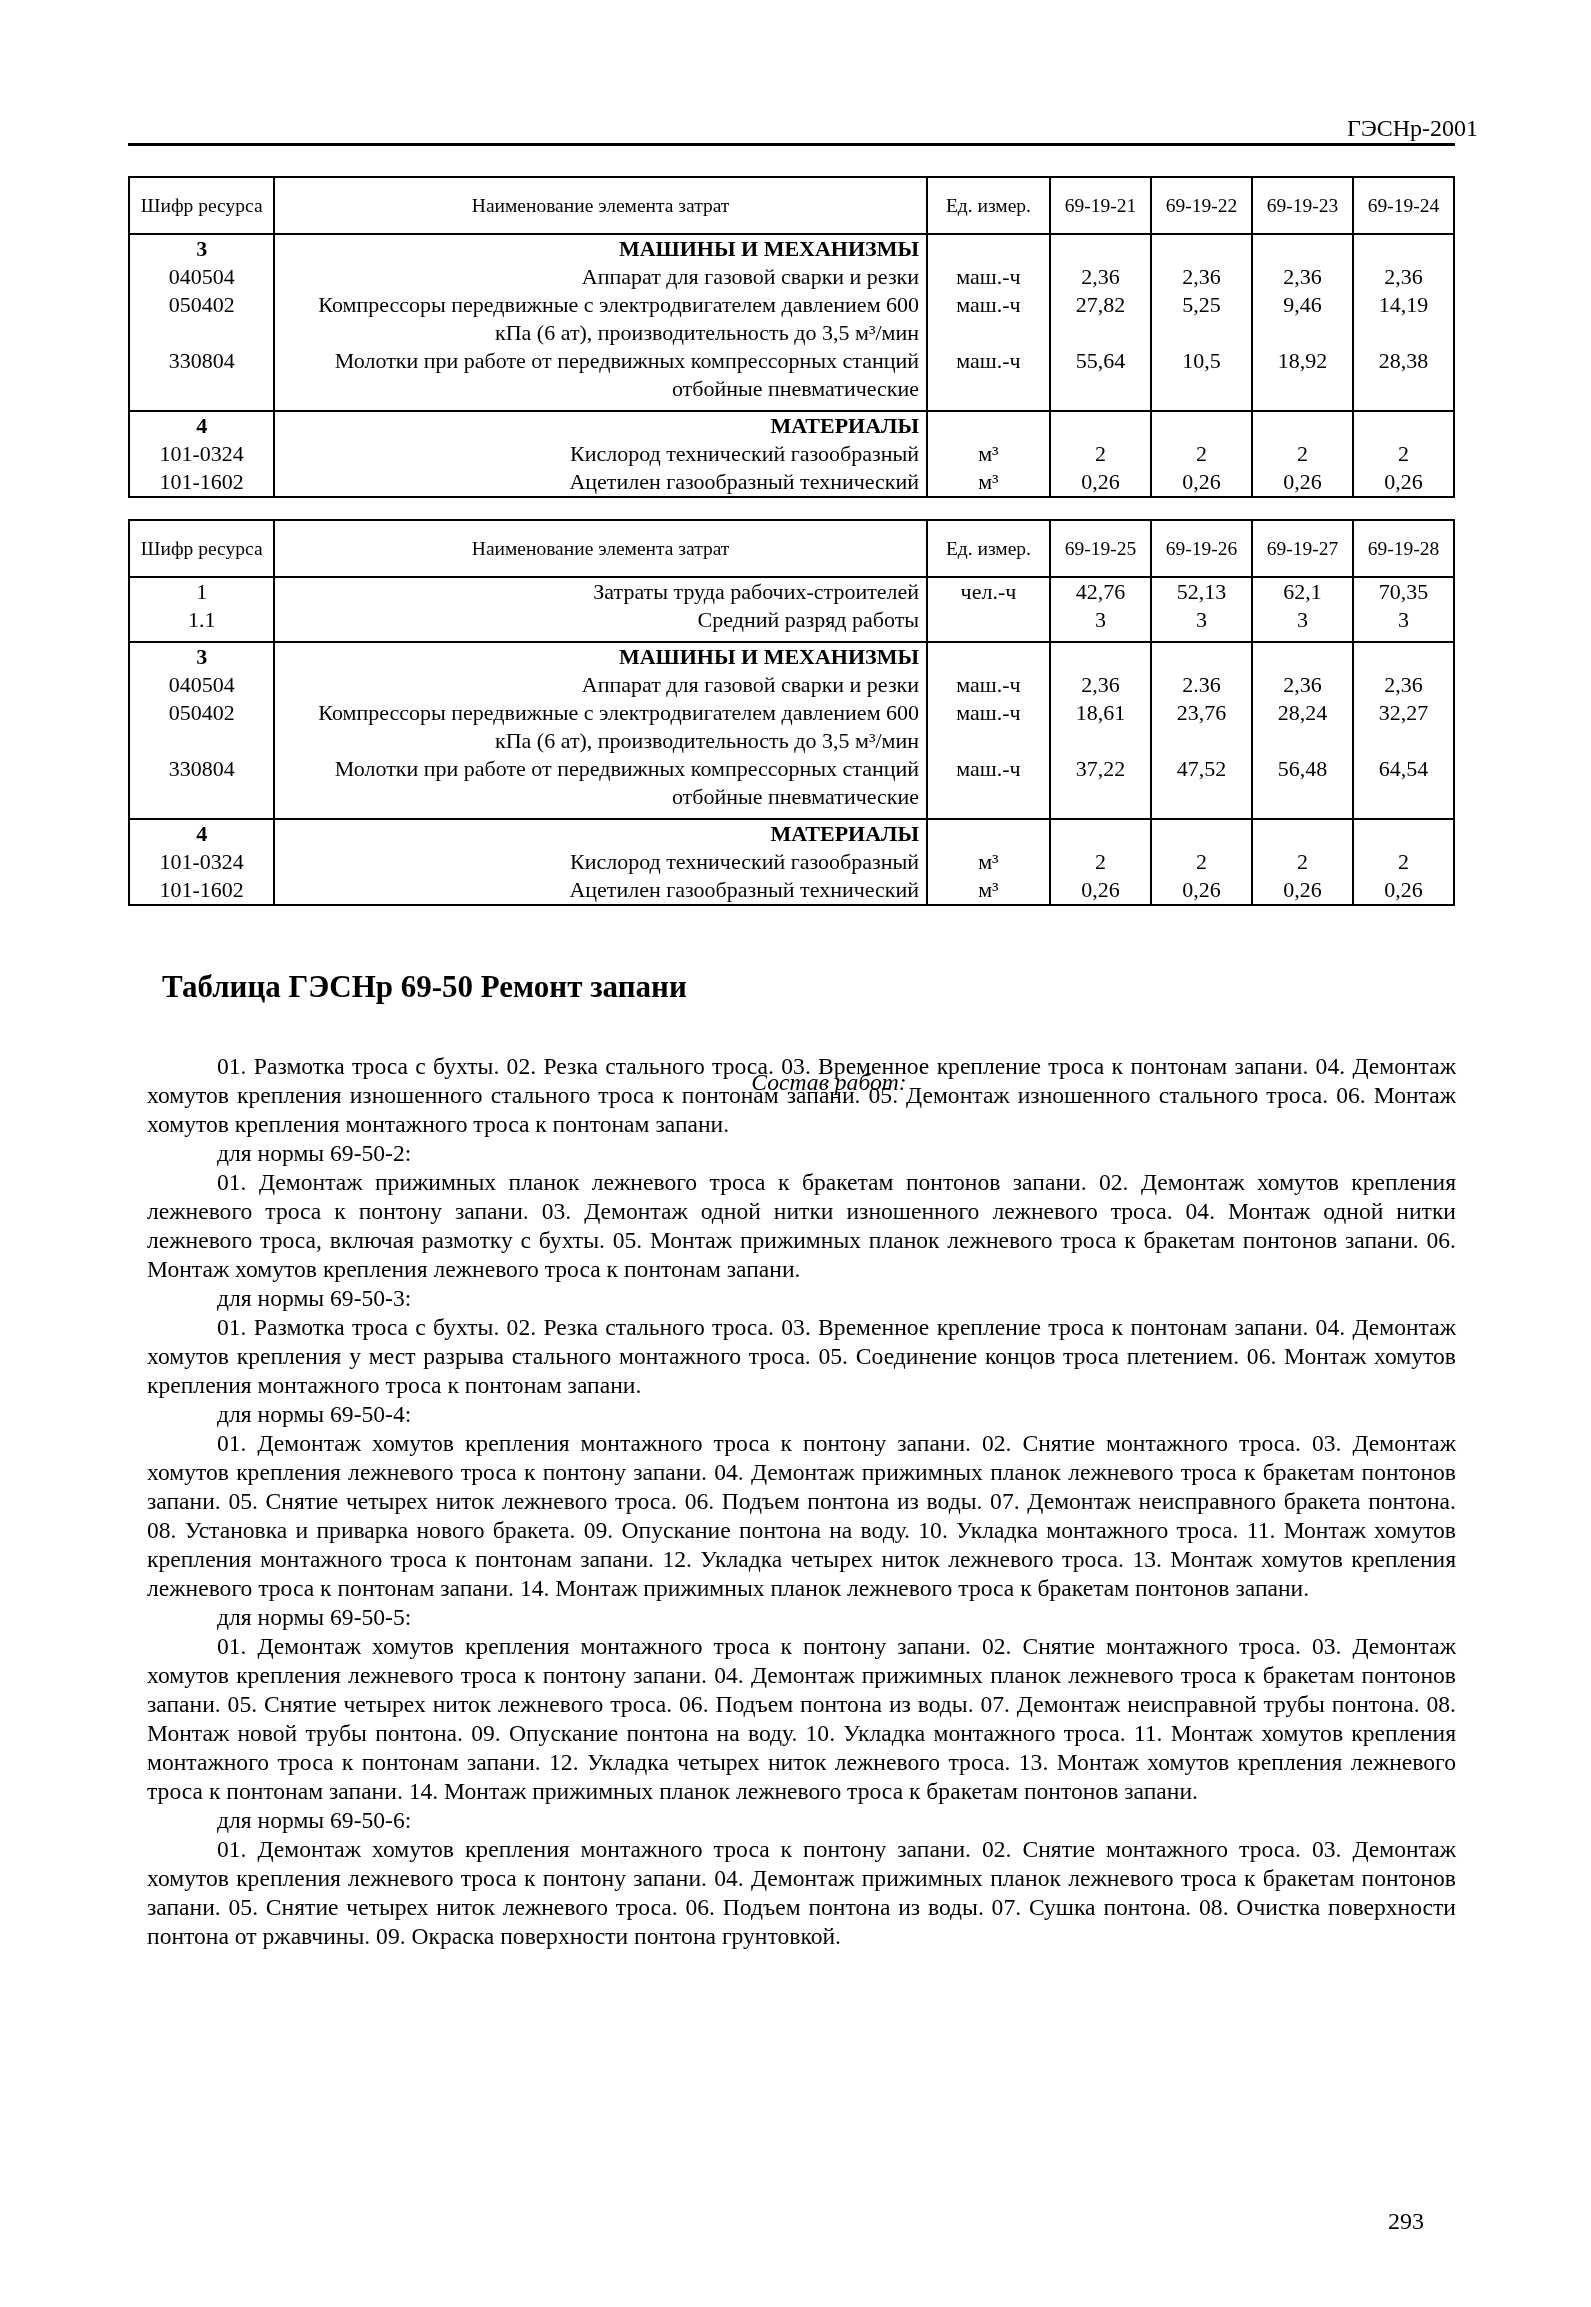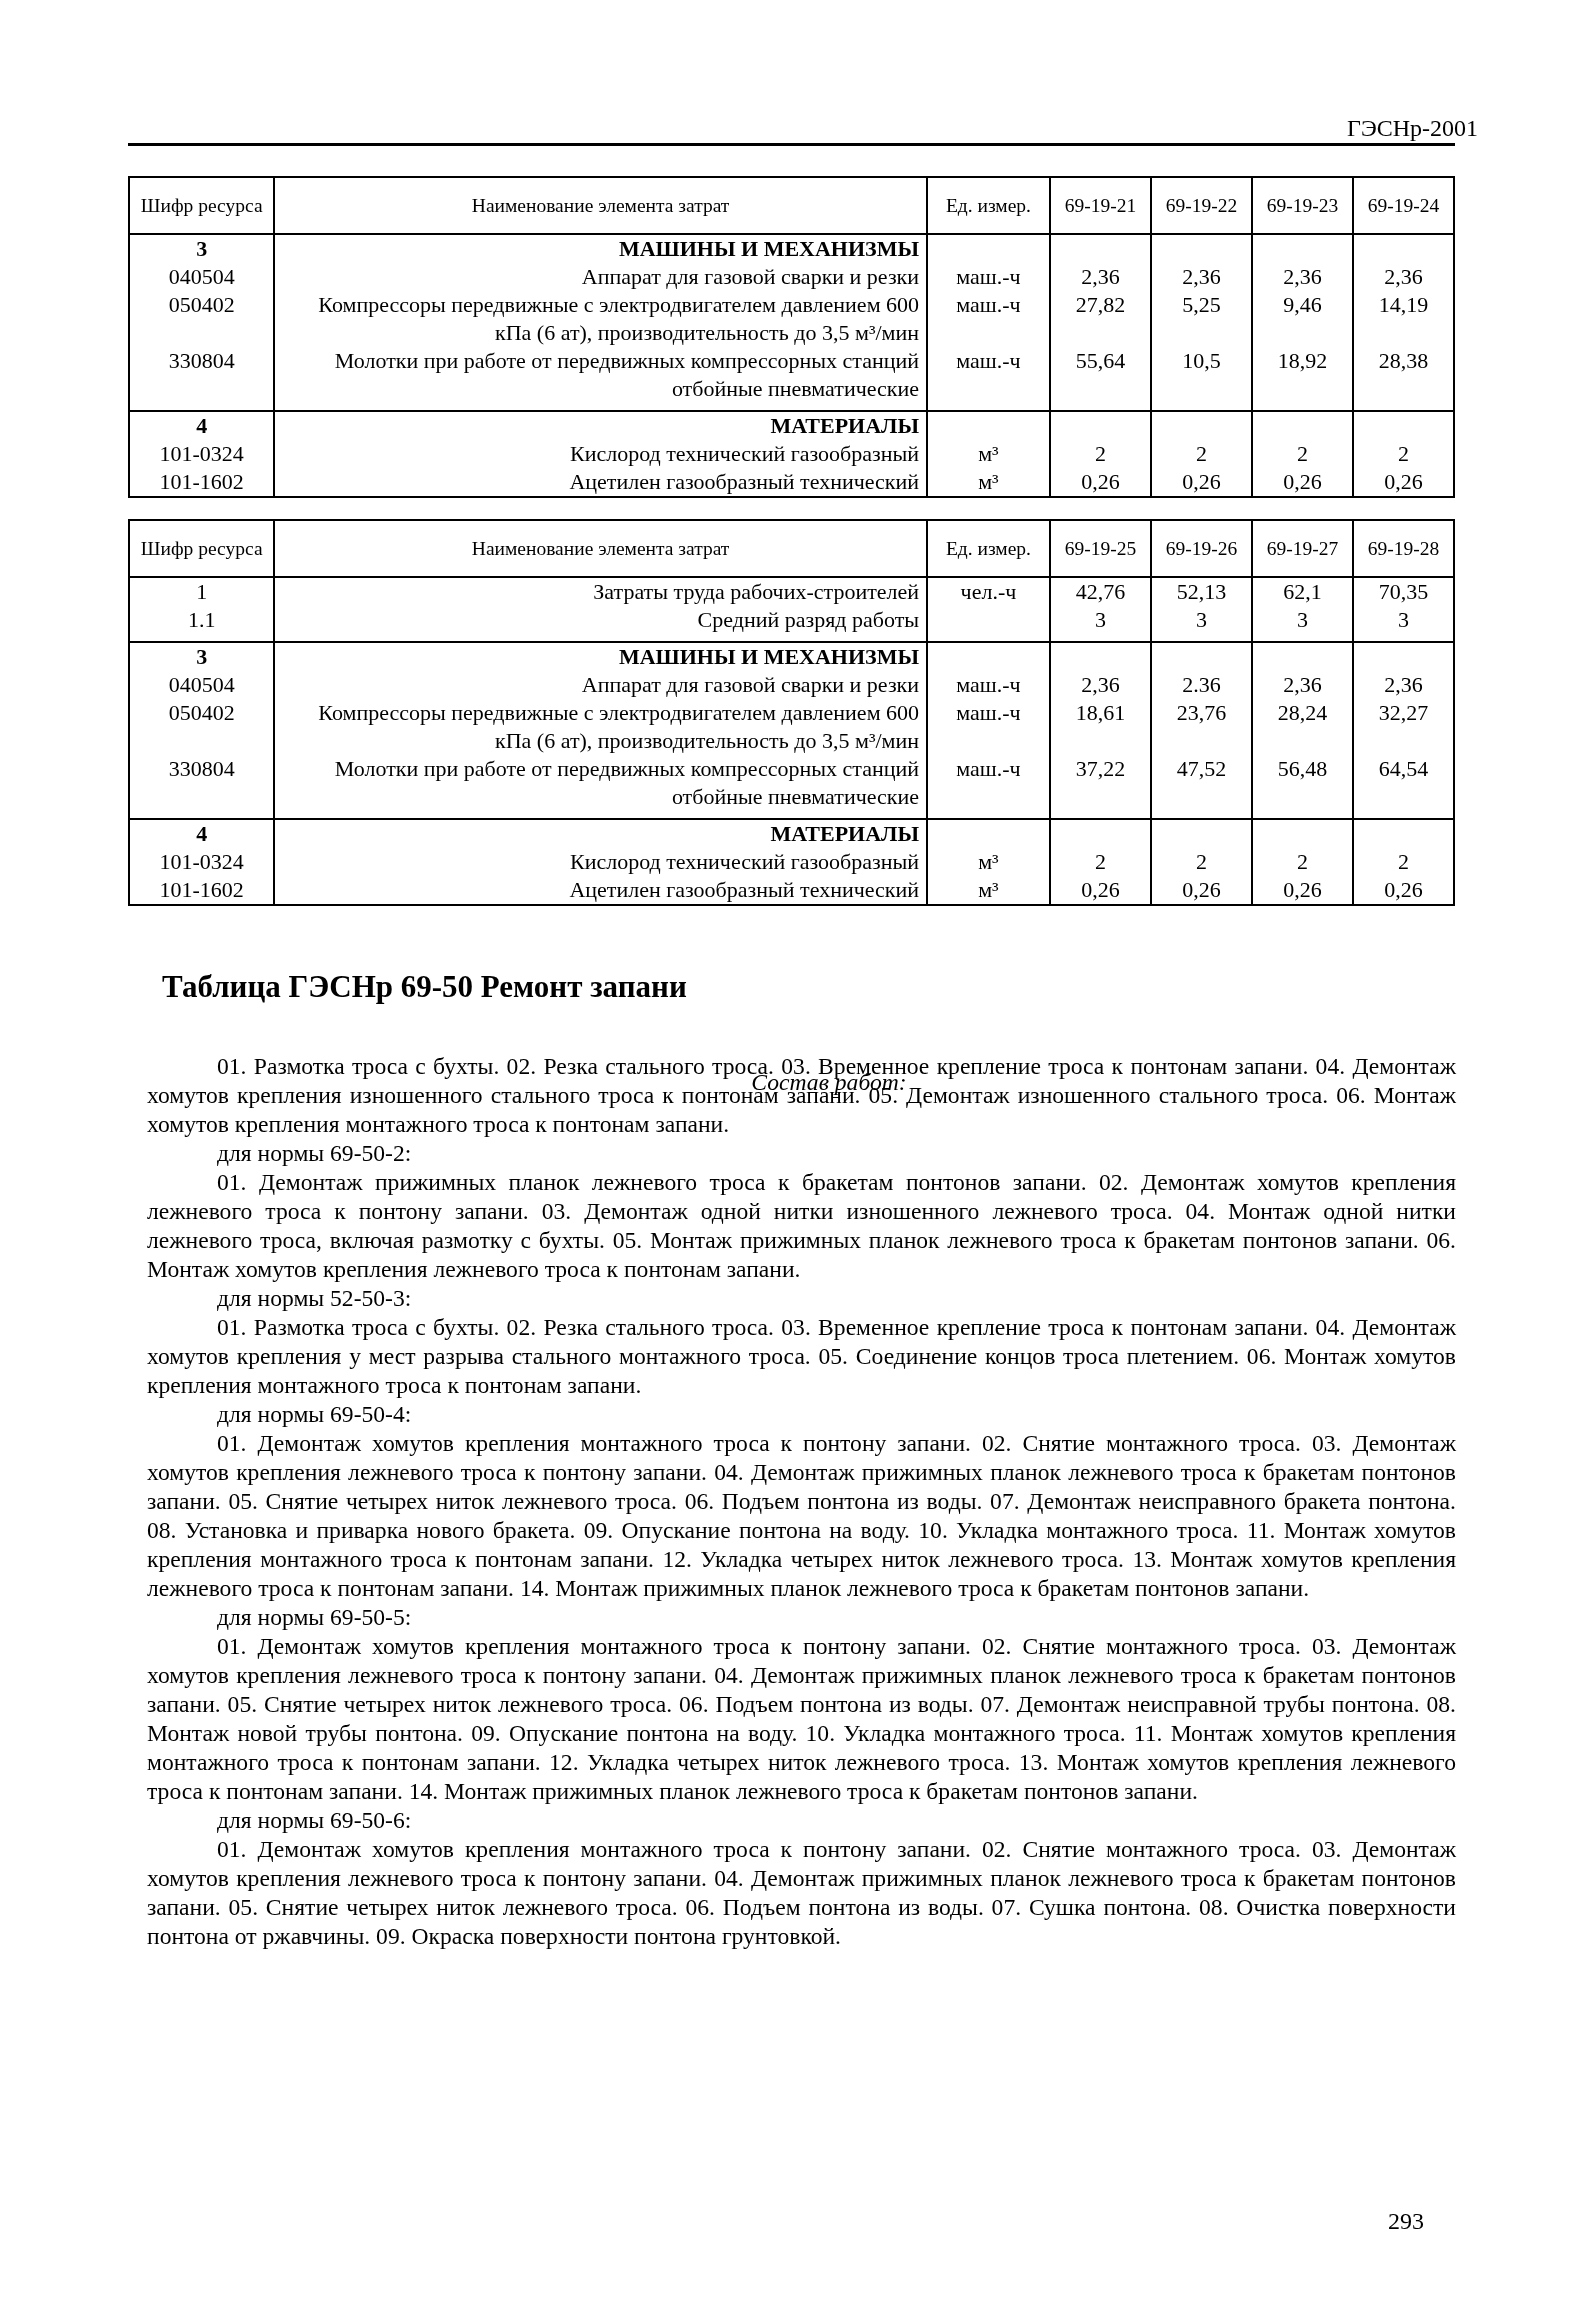--- a/index.html
+++ b/index.html
@@ -228,21 +228,21 @@
     </tbody>
 </table>
 
 <div class="section-title">Таблица ГЭСНр 69-50 Ремонт запани</div>
 <div class="section-subtitle">Состав работ:</div>
 
 <div class="works" id="works">
     <p class="norm-text">01. Размотка троса с бухты. 02. Резка стального троса. 03. Временное крепление троса к понтонам запани. 04. Демонтаж хомутов крепления изношенного стального троса к понтонам запани. 05. Демонтаж изношенного стального троса. 06. Монтаж хомутов крепления монтажного троса к понтонам запани.</p>
     <div class="norm-label">для нормы  69-50-2:</div>
     <p class="norm-text">01. Демонтаж прижимных планок лежневого троса к бракетам понтонов запани. 02. Демонтаж хомутов крепления лежневого троса к понтону запани. 03. Демонтаж одной нитки изношенного лежневого троса. 04. Монтаж одной нитки лежневого троса, включая размотку с бухты. 05. Монтаж прижимных планок лежневого троса к бракетам понтонов запани. 06. Монтаж хомутов крепления лежневого троса к понтонам запани.</p>
-    <div class="norm-label">для нормы  52-50-3:</div>
+    <div class="norm-label">для нормы  69-50-3:</div>
     <p class="norm-text">01. Размотка троса с бухты. 02. Резка стального троса. 03. Временное крепление троса к понтонам запани. 04. Демонтаж хомутов крепления у мест разрыва стального монтажного троса. 05. Соединение концов троса плетением. 06. Монтаж хомутов крепления монтажного троса к понтонам запани.</p>
     <div class="norm-label">для нормы  69-50-4:</div>
     <p class="norm-text">01. Демонтаж хомутов крепления монтажного троса к понтону запани. 02. Снятие монтажного троса. 03. Демонтаж хомутов крепления лежневого троса к понтону запани. 04. Демонтаж прижимных планок лежневого троса к бракетам понтонов запани. 05. Снятие четырех ниток лежневого троса. 06. Подъем понтона из воды. 07. Демонтаж неисправного бракета понтона. 08. Установка и приварка нового бракета. 09. Опускание понтона на воду. 10. Укладка монтажного троса. 11. Монтаж хомутов крепления монтажного троса к понтонам запани. 12. Укладка четырех ниток лежневого троса. 13. Монтаж хомутов крепления лежневого троса к понтонам запани. 14. Монтаж прижимных планок лежневого троса к бракетам понтонов запани.</p>
     <div class="norm-label">для нормы  69-50-5:</div>
     <p class="norm-text">01. Демонтаж хомутов крепления монтажного троса к понтону запани. 02. Снятие монтажного троса. 03. Демонтаж хомутов крепления лежневого троса к понтону запани. 04. Демонтаж прижимных планок лежневого троса к бракетам понтонов запани. 05. Снятие четырех ниток лежневого троса. 06. Подъем понтона из воды. 07. Демонтаж неисправной трубы понтона. 08. Монтаж новой трубы понтона. 09. Опускание понтона на воду. 10. Укладка монтажного троса. 11. Монтаж хомутов крепления монтажного троса к понтонам запани. 12. Укладка четырех ниток лежневого троса. 13. Монтаж хомутов крепления лежневого троса к понтонам запани. 14. Монтаж прижимных планок лежневого троса к бракетам понтонов запани.</p>
     <div class="norm-label">для нормы  69-50-6:</div>
     <p class="norm-text">01. Демонтаж хомутов крепления монтажного троса к понтону запани. 02. Снятие монтажного троса. 03. Демонтаж хомутов крепления лежневого троса к понтону запани. 04. Демонтаж прижимных планок лежневого троса к бракетам понтонов запани. 05. Снятие четырех ниток лежневого троса. 06. Подъем понтона из воды. 07. Сушка понтона. 08. Очистка поверхности понтона от ржавчины. 09. Окраска поверхности понтона грунтовкой.</p>
   </div>
 
 <div class="page-number">293</div>

